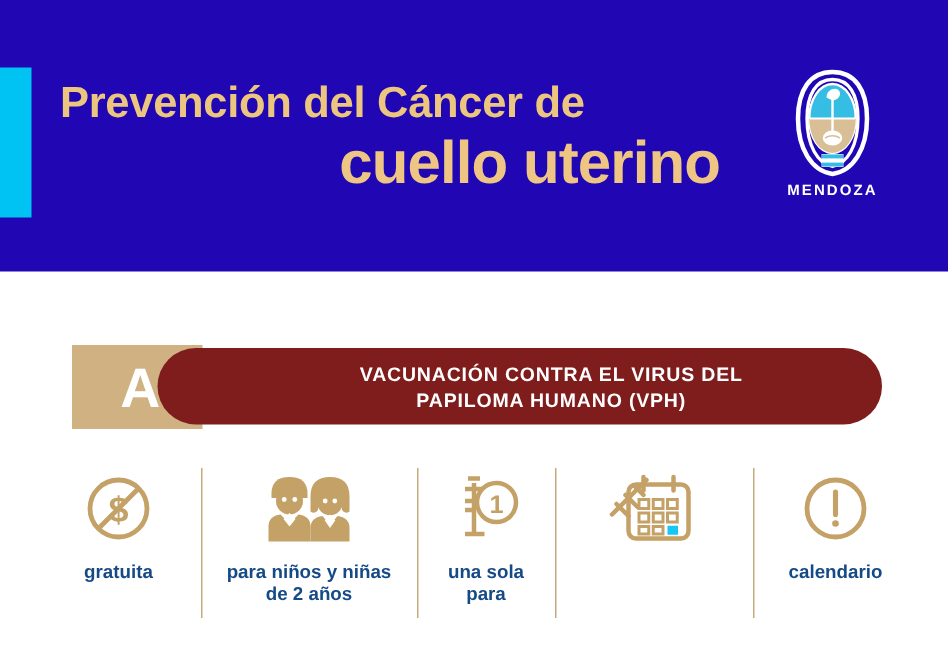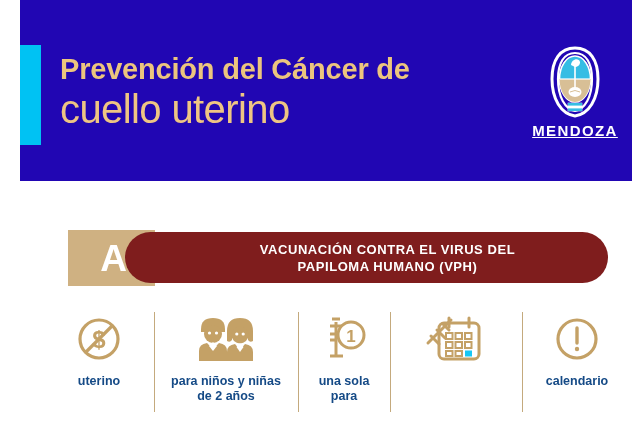--- a/index.html
+++ b/index.html
@@ -11,21 +11,20 @@
     height: 442px;
     background: #ffffff;
     font-family: "Liberation Sans", sans-serif;
     overflow: hidden;
   }
   .page {
     position: relative;
     width: 540px;
     height: 442px;
     background: #ffffff;
-    margin-left: 20px;
   }
 
   
   .header {
     position: absolute;
     left: 0;
     top: 0;
     width: 632px;
     height: 181px;
     background: #2106b3;
@@ -48,48 +47,48 @@
     color: #ecc57e;
     font-size: 29px;
     font-weight: 700;
     line-height: 34px;
     letter-spacing: -0.2px;
     white-space: nowrap;
   }
   .title-line2 {
     color: #eec583;
     font-size: 40px;
-    font-weight: 400;
+    font-weight: 700;
     line-height: 44px;
     letter-spacing: -0.6px;
     white-space: nowrap;
     margin-top: 1px;
+    text-align: right;
   }
 
   
   .logo-block {
     position: absolute;
     left: 505px;
     top: 46px;
     width: 100px;
     text-align: center;
   }
   .logo-shield {
     width: 58px;
     height: 72px;
     margin: 0 auto;
     display: block;
   }
   .logo-caption {
     color: #ffffff;
-    font-size: 15px;
+    font-size: 10px;
     font-weight: 800;
     letter-spacing: 1.4px;
     margin-top: 4px;
-    text-decoration: underline;
   }
 
   
   .section-bar {
     position: absolute;
     left: 48px;
     top: 230px;
     width: 540px;
     height: 56px;
   }
@@ -237,21 +236,21 @@
   <div class="features">
 
     <div class="feature f0">
       <div class="feature-icon">
         <svg width="46" height="46" viewBox="0 0 46 46">
           <circle cx="23" cy="23" r="19" fill="none" stroke="#c4a166" stroke-width="3.2"></circle>
           <line x1="9.5" y1="36.5" x2="36.5" y2="9.5" stroke="#c4a166" stroke-width="3.2"></line>
           <text x="23" y="32" text-anchor="middle" font-family="'Liberation Sans',sans-serif" font-size="24" font-weight="700" fill="#c4a166">$</text>
         </svg>
       </div>
-      <div class="feature-label">uterino</div>
+      <div class="feature-label">gratuita</div>
     </div>
 
     <div class="feature f1">
       <div class="feature-icon">
         <svg width="70" height="48" viewBox="0 0 70 48">
           <g fill="#c4a166">
 
             <path d="M10 14 q0 -11 12 -11 q12 0 12 11 v3 h-24 z"></path>
             <circle cx="22" cy="19" r="9" fill="#c4a166"></circle>
             <circle cx="18.5" cy="18" r="1.6" fill="#ffffff"></circle>

